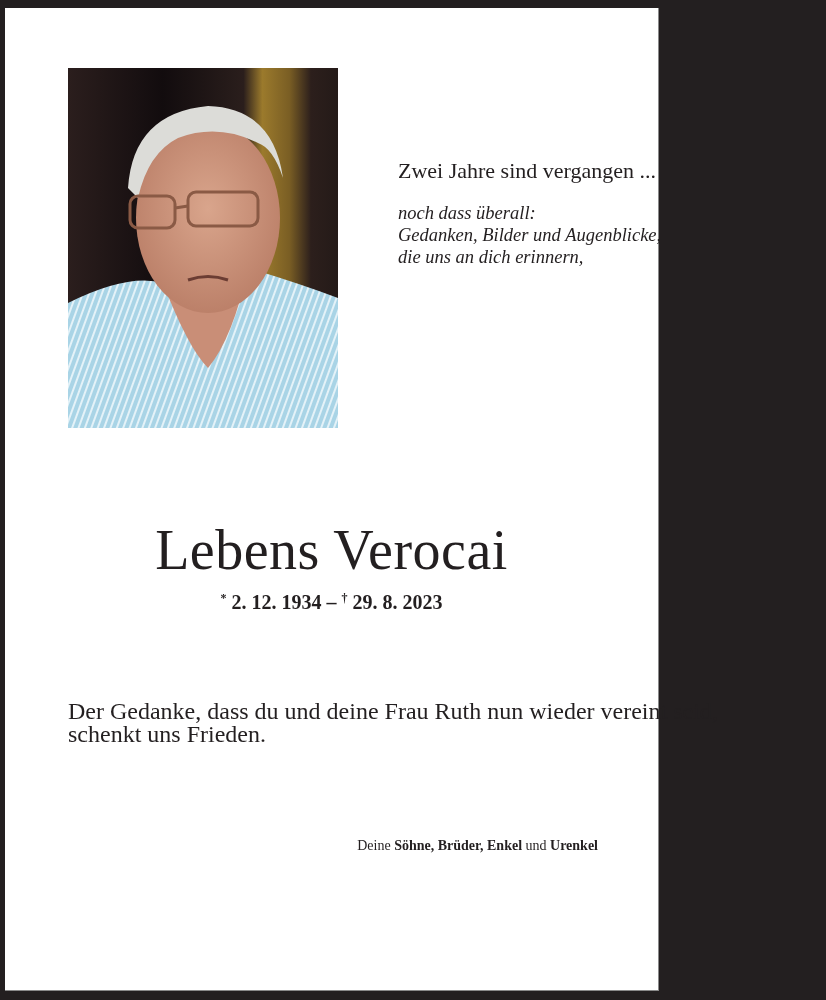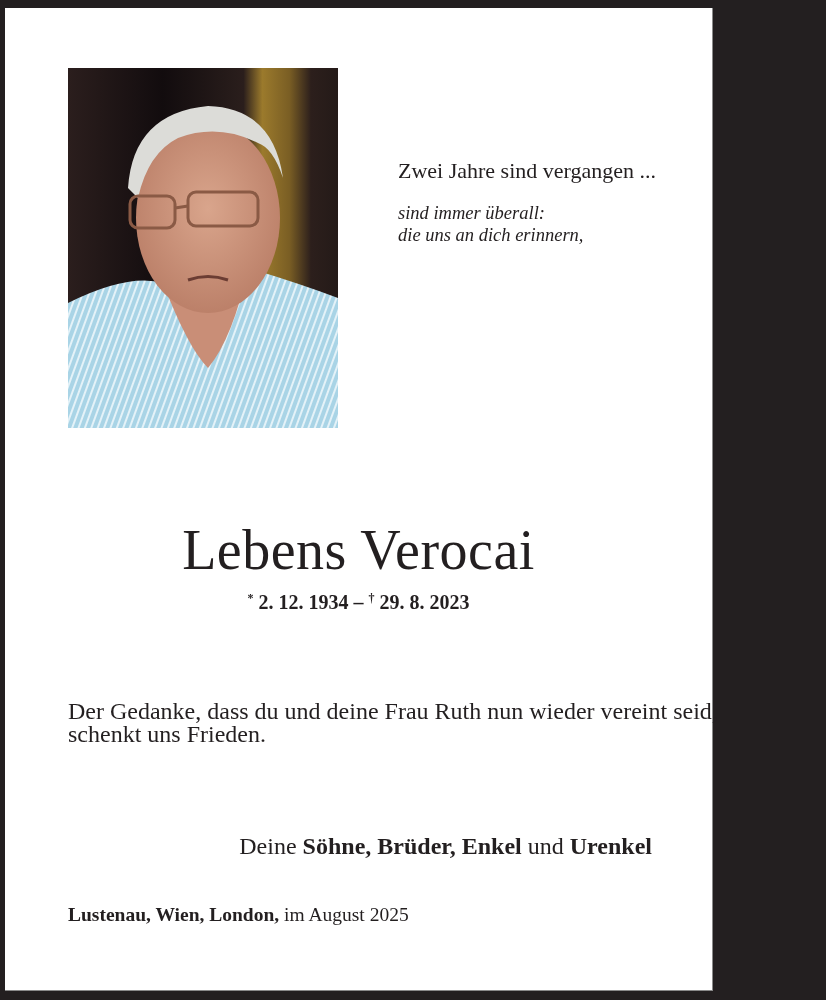--- a/index.html
+++ b/index.html
@@ -7,21 +7,21 @@
       width: 826px; height: 1000px;
       background: #231f20;
       position: relative;
       overflow: hidden;
       font-family: "DejaVu Serif", "Liberation Serif", serif;
       color: #231f20;
     }
     .page {
       position: absolute;
       left: 5px; top: 8px;
-      width: 708px; height: 983px;
+      width: 654px; height: 983px;
       background: #ffffff;
       border-right: 1px solid #8a8a8a;
       border-bottom: 1px solid #8a8a8a;
       box-sizing: border-box;
     }
     .photo {
       position: absolute;
       left: 63px; top: 60px;
       width: 270px; height: 360px;
       overflow: hidden;
@@ -76,21 +76,21 @@
       width: 700px;
       font-family: "Liberation Serif", serif;
       font-size: 24px;
       line-height: 23px;
     }
 
     .signature {
       position: absolute;
       right: 60px; top: 826px;
       font-family: "Liberation Serif", serif;
-      font-size: 24px;
+      font-size: 14px;
       line-height: 24px;
       white-space: nowrap;
     }
     .place {
       position: absolute;
       left: 63px; top: 895px;
       font-family: "Liberation Serif", serif;
       font-size: 19.5px;
       line-height: 24px;
       white-space: nowrap;
@@ -130,35 +130,33 @@
       <path d="M60 120 Q65 45 140 38 Q205 40 215 110 Q205 80 190 75 Q150 55 110 70 Q80 85 70 130 Z" fill="#dcdcd8"></path>
       <rect x="62" y="128" width="45" height="32" rx="8" fill="none" stroke="#8a5a45" stroke-width="3"></rect>
       <rect x="120" y="124" width="70" height="34" rx="8" fill="none" stroke="#8a5a45" stroke-width="3"></rect>
       <line x1="107" y1="140" x2="120" y2="138" stroke="#8a5a45" stroke-width="3"></line>
       <path d="M120 212 Q140 205 160 212" stroke="#6b3d33" stroke-width="3" fill="none"></path>
     </svg>
   </div>
 
   <div class="poem">
     <div class="poem-title">Zwei Jahre sind vergangen ...</div>
-    <span class="poem-line">sind immer überall:</span>
+    <span class="poem-line">noch dass überall:</span>
+    <span class="poem-line">Gedanken, Bilder und Augenblicke,</span>
     <span class="poem-line">die uns an dich erinnern,</span>
   </div>
 
   <div class="name">Lebens Verocai</div>
 
   <div class="dates">
     <sup>*</sup>
     <span>2. 12. 1934</span><span> – </span><sup>†</sup>
     <span>29. 8. 2023</span>
   </div>
 
   <div class="message">Der Gedanke, dass du und deine Frau Ruth nun wieder vereint seid, schenkt uns Frieden.</div>
 
   <div class="signature">
     <span>Deine </span><b>Söhne, Brüder, Enkel</b><span> und </span><b>Urenkel</b>
   </div>
 
-  <div class="place">
-    <b>Lustenau, Wien, London,</b><span> im August 2025</span>
-  </div>
 
 </div>
 
 </body></html>

